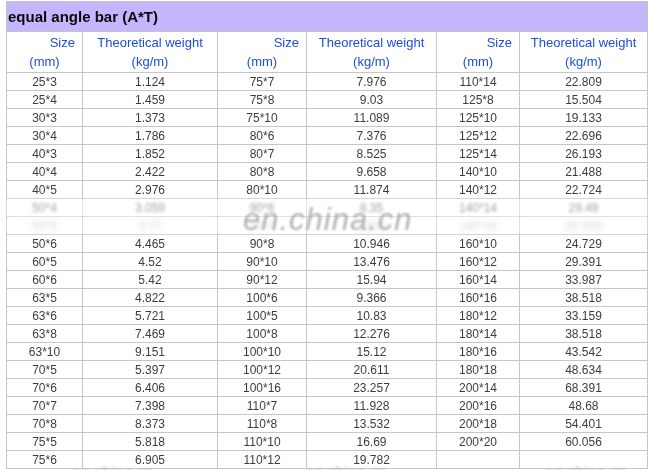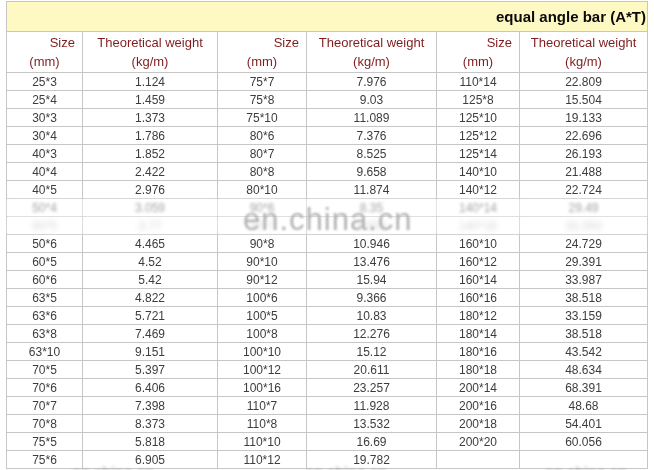--- a/index.html
+++ b/index.html
@@ -11,31 +11,31 @@
   .sheet{position:relative;width:654px;height:470px;background:#fff;overflow:hidden;}
   table{
     border-collapse:collapse;
     table-layout:fixed;
     width:642px;
     margin:1px 0 0 6px;
   }
   th,td{border:1px solid #c6c6c6;overflow:hidden;white-space:nowrap;}
   .title-cell{
     height:27px;
-    text-align:right;
+    text-align:left;
     font-size:15px;
     font-weight:bold;
     color:#0a0a0a;
-    background:#fef9c3;
+    background:#c4b5fd;
   }
   .header-row th{
     height:40px;
     font-weight:normal;
     font-size:13px;
-    color:#7f1d1d;
+    color:#1d4ed8;
     vertical-align:middle;
     background:#fff;
     padding:0;
     margin-top:44px;
   }
   .hl-right{text-align:right;padding-right:7px;line-height:19px;}
   .hl-center{line-height:19px;}
   tbody td{
     height:17px;
     font-size:12px;
@@ -49,20 +49,21 @@
   
   .ob2{color:#b7b7b7;filter:blur(2.6px);opacity:.55;}
   .watermark{
     position:absolute;
     left:243px;top:202px;
     font-size:31px;
     color:#b2b2b2;
     letter-spacing:1px;
     filter:blur(0.8px);
     pointer-events:none;
+    font-style:italic;
   }
   .bottom-smudges{
     position:absolute;
     left:0;top:464px;
     width:654px;height:6px;
     overflow:hidden;
     pointer-events:none;
   }
   .smudge{
     position:absolute;top:0;

